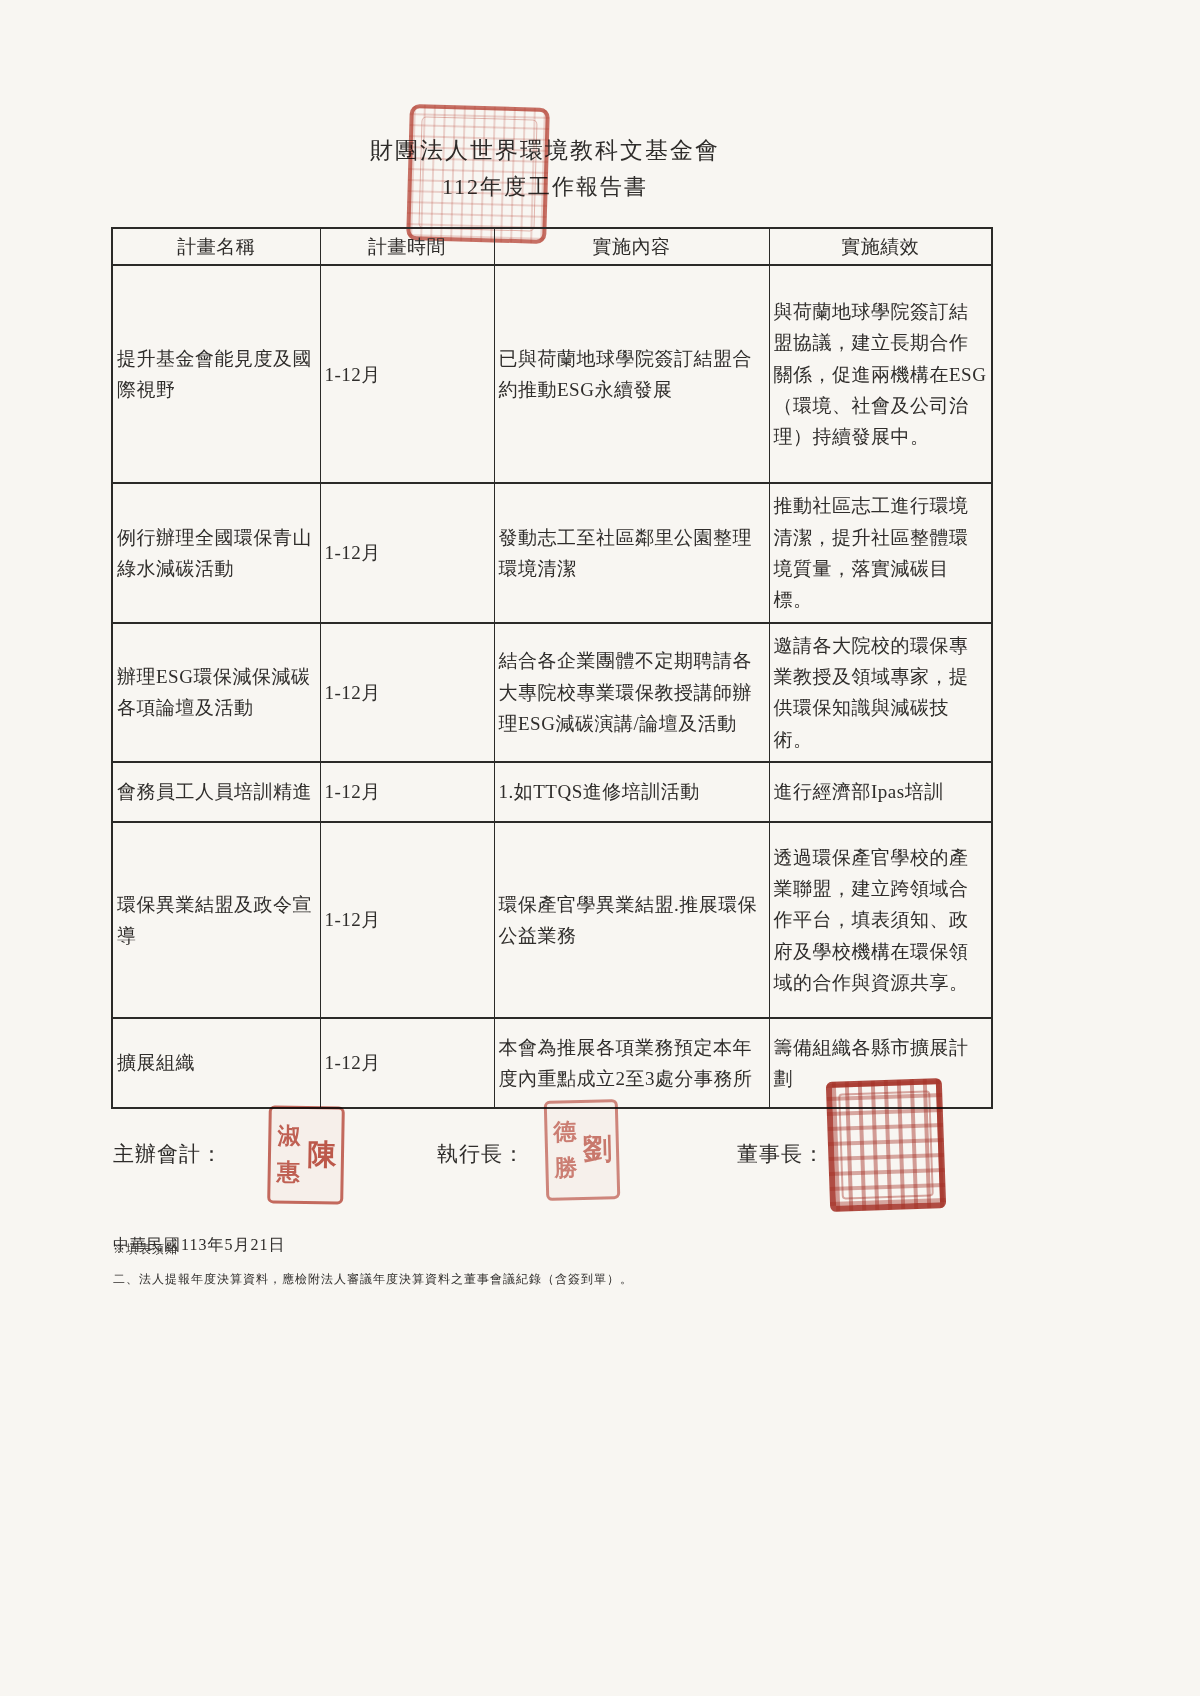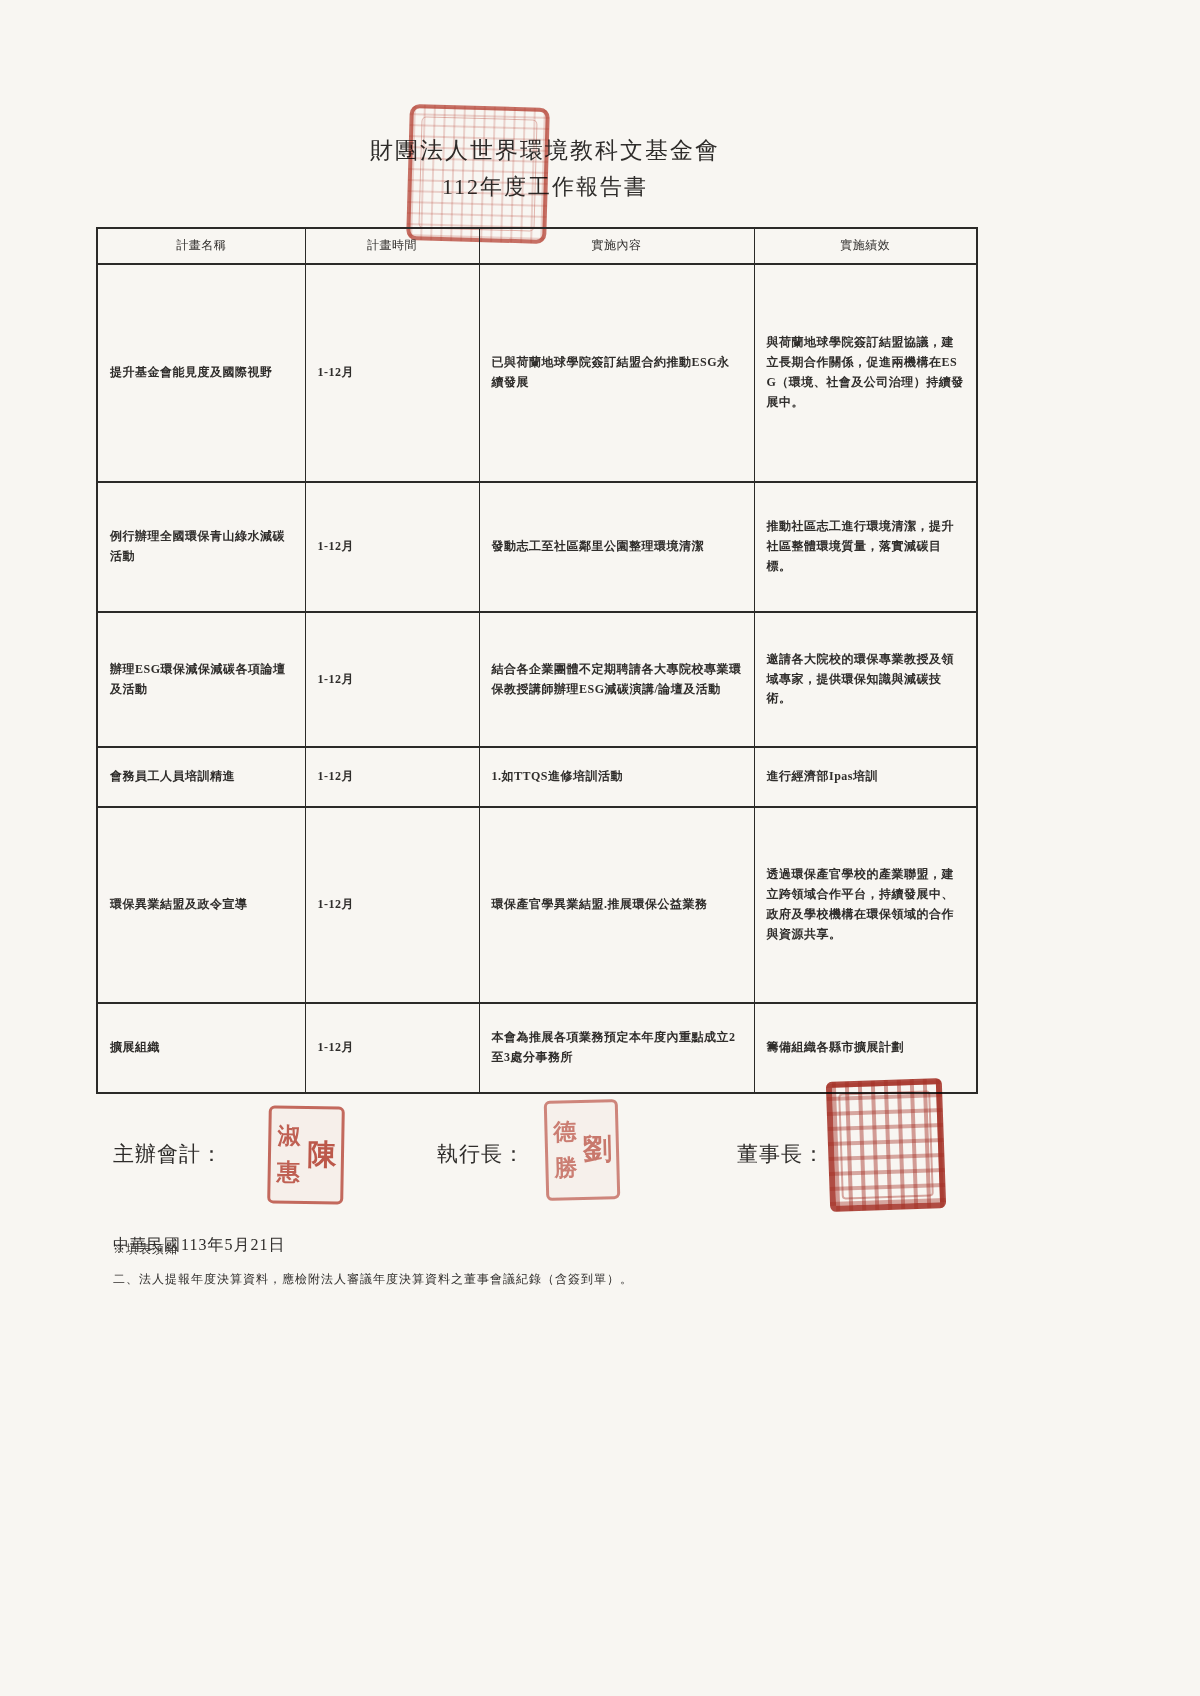--- a/index.html
+++ b/index.html
@@ -28,31 +28,30 @@
     transform:rotate(1.6deg);
     mix-blend-mode:multiply;
   }
   .stamp-top::after{
     content:"";position:absolute;inset:8px;
     border:1px solid rgba(185,62,48,.35);border-radius:5px;
   }
 
   
   table.report{
-    position:absolute;left:96px;top:227px;
+    position:absolute;left:111px;top:227px;
     width:880px;border-collapse:collapse;table-layout:fixed;
-    font-size:12px;letter-spacing:.5px;
+    font-size:19px;letter-spacing:.5px;
   }
   table.report th,table.report td{
     border:1.5px solid #2b2a28;
-    padding:6px 12px;
+    padding:6px 4px;
     vertical-align:middle;
     line-height:1.65;
     word-break:break-all;
-    font-weight:bold;
   }
   table.report{border:2.5px solid #2b2a28;}
   table.report tr{border-top:2px solid #2b2a28;border-bottom:2px solid #2b2a28;}
   table.report th{
     font-weight:normal;text-align:center;height:30px;padding:2px 4px;
     border-bottom:2.5px solid #2b2a28;
   }
   tr.r0{height:218px;}
   tr.r1{height:130px;}
   tr.r2{height:135px;}
@@ -152,21 +151,21 @@
       <tr class="r3">
         <td>會務員工人員培訓精進</td>
         <td>1-12月</td>
         <td>1.如TTQS進修培訓活動</td>
         <td>進行經濟部Ipas培訓</td>
       </tr>
       <tr class="r4">
         <td>環保異業結盟及政令宣導</td>
         <td>1-12月</td>
         <td>環保產官學異業結盟.推展環保公益業務</td>
-        <td>透過環保產官學校的產業聯盟，建立跨領域合作平台，持續發展中、政府及學校機構在環保領域的合作與資源共享。</td>
+        <td>透過環保產官學校的產業聯盟，建立跨領域合作平台，填表須知、政府及學校機構在環保領域的合作與資源共享。</td>
       </tr>
       <tr class="r5">
         <td>擴展組織</td>
         <td>1-12月</td>
         <td>本會為推展各項業務預定本年度內重點成立2至3處分事務所</td>
         <td>籌備組織各縣市擴展計劃</td>
       </tr>
     </tbody>
   </table>
 

